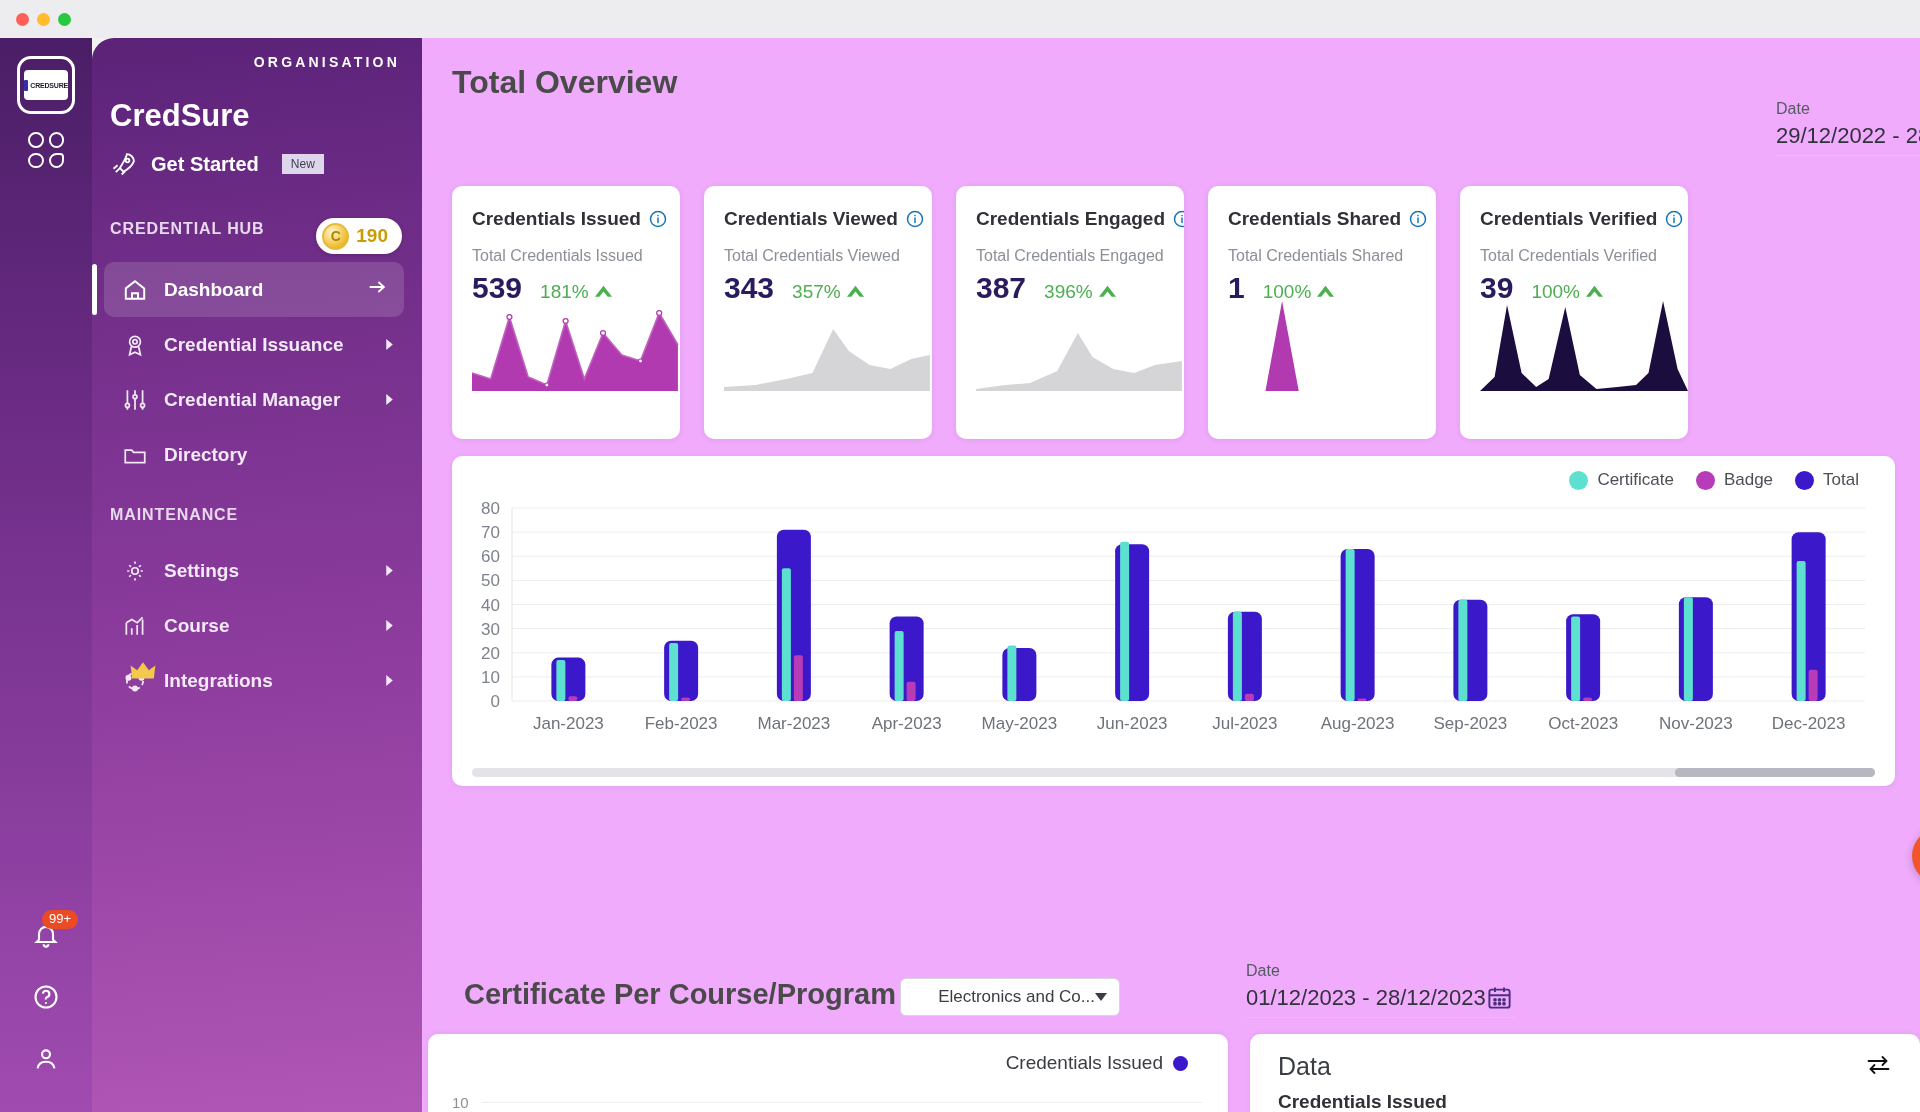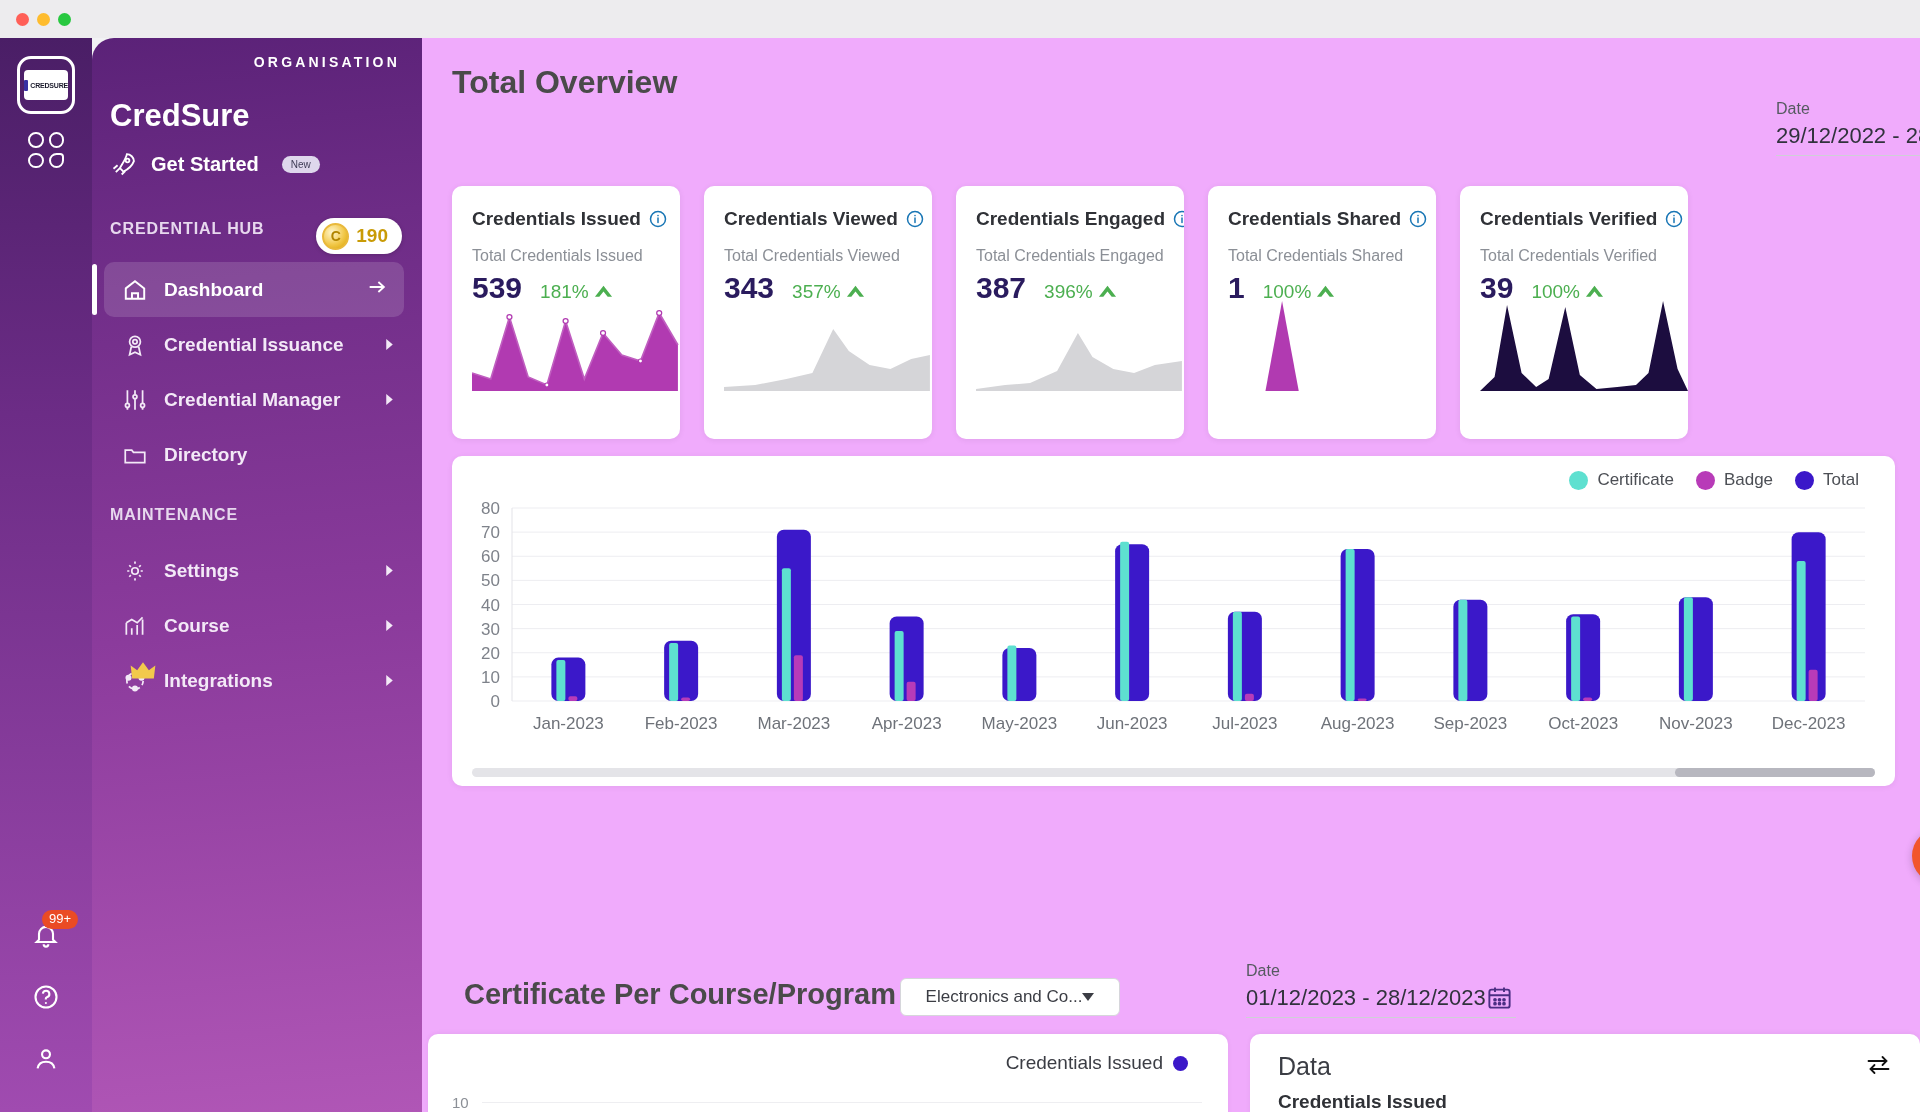--- a/index.html
+++ b/index.html
@@ -98,21 +98,21 @@
   }
   .get-started {
     position: absolute; left: 18px; top: 112px;
     display: flex; align-items: center; gap: 13px;
     cursor: pointer;
   }
   .get-started svg { width: 28px; height: 28px; }
   .gs-text { color: #ffffff; font-size: 20px; font-weight: 700; }
   .gs-new {
     background: #ded7ec; color: #3f3d56;
-    font-size: 10px; border-radius: 11px;
+    font-size: 12px; border-radius: 0;
     padding: 3px 9px; margin-left: 10px;
   }
   .sec-label {
     position: absolute; left: 0; color: #e7d8ee;
     font-size: 16px; font-weight: 700; letter-spacing: .9px;
     padding-left: 18px;
   }
   .credits-pill {
     position: absolute; right: 20px; top: 180px;
     background: #ffffff; border-radius: 20px;
@@ -244,21 +244,21 @@
 
   
   .stats-title {
     position: absolute; left: 42px; top: 940px;
     font-size: 29px; font-weight: 700; color: #4a4a4a;
   }
   .course-select {
     position: absolute; left: 478px; top: 940px;
     width: 220px; height: 38px;
     background: #ffffff; border: 1px solid #d6d6db; border-radius: 6px;
-    display: flex; align-items: center; justify-content: center;
+    display: flex; align-items: center; justify-content: flex-end;
     padding: 0 12px; cursor: pointer;
   }
   .course-select span { font-size: 17px; color: #3b3d44; }
   .caret-dn { width: 0; height: 0; border-left: 6px solid transparent;
               border-right: 6px solid transparent; border-top: 8px solid #3b3d44; }
   .date-block2 { position: absolute; left: 824px; top: 924px; width: 270px; }
 
   .bottom-chart {
     position: absolute; left: 6px; top: 996px;
     width: 800px; height: 120px;

